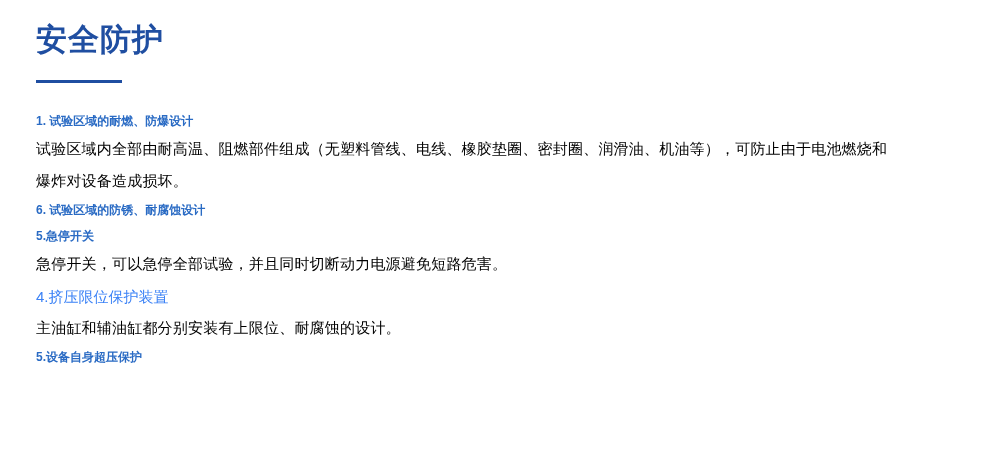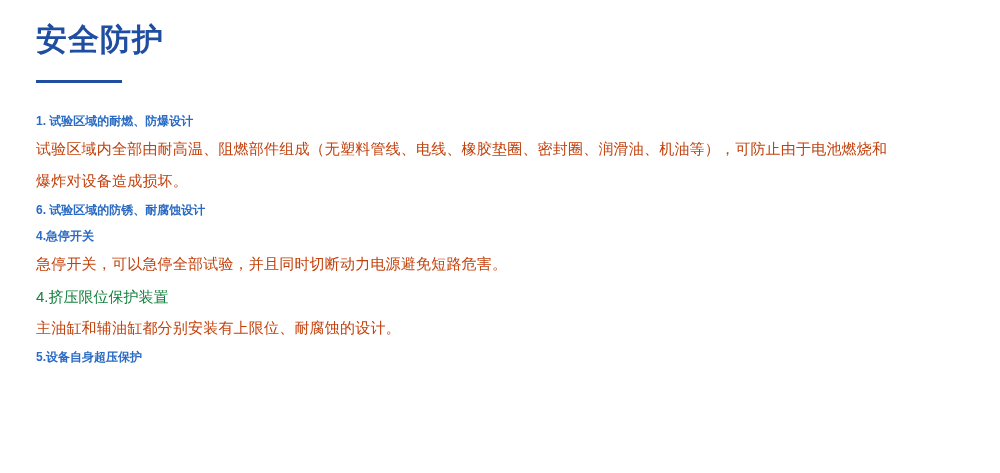--- a/index.html
+++ b/index.html
@@ -41,27 +41,27 @@
     margin-bottom: 2px;
   }
   .sec-heading {
     font-size: 12px;
     font-weight: bold;
     color: #2a6bc4;
     line-height: 2.0;
     margin: 0;
   }
   .sec-heading.plain {
-    color: #15803d;
+    color: #3b82f6;
     font-weight: normal;
     font-size: 15px;
   }
   .sec-body {
     font-size: 15px;
-    color: #c2410c;
+    color: #000000;
     line-height: 2.1;
     margin: 0;
     letter-spacing: 0.2px;
   }
 </style>
 </head>
 <body>
 
 <div class="page">
 
@@ -71,21 +71,21 @@
   <div class="section">
     <p class="sec-heading">1. 试验区域的耐燃、防爆设计</p>
     <p class="sec-body">试验区域内全部由耐高温、阻燃部件组成（无塑料管线、电线、橡胶垫圈、密封圈、润滑油、机油等），可防止由于电池燃烧和爆炸对设备造成损坏。</p>
   </div>
 
   <div class="section">
     <p class="sec-heading">6. 试验区域的防锈、耐腐蚀设计</p>
   </div>
 
   <div class="section">
-    <p class="sec-heading">4.急停开关</p>
+    <p class="sec-heading">5.急停开关</p>
     <p class="sec-body">急停开关，可以急停全部试验，并且同时切断动力电源避免短路危害。</p>
   </div>
 
   <div class="section">
     <p class="sec-heading plain">4.挤压限位保护装置</p>
     <p class="sec-body">主油缸和辅油缸都分别安装有上限位、耐腐蚀的设计。</p>
   </div>
 
   <div class="section">
     <p class="sec-heading">5.设备自身超压保护</p>

